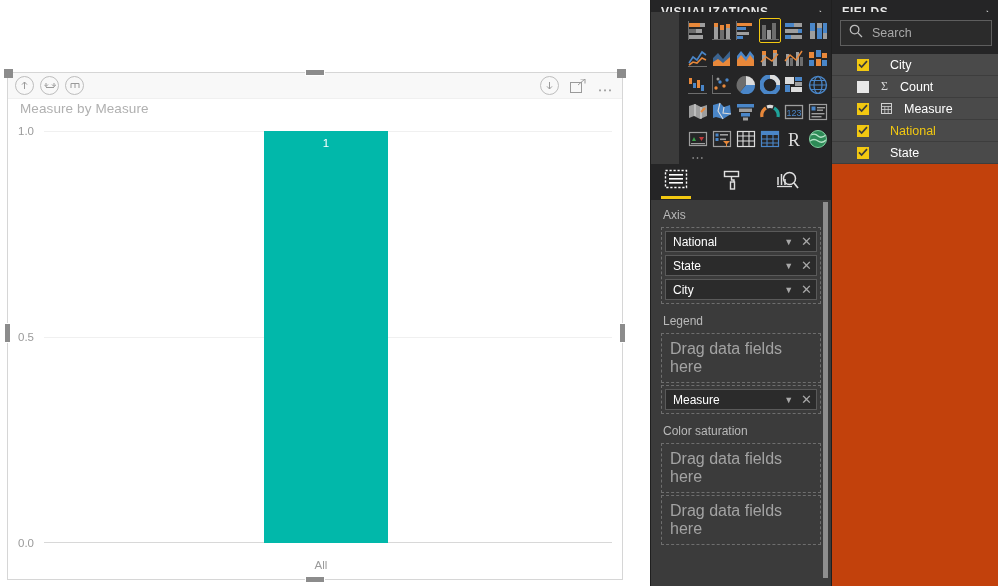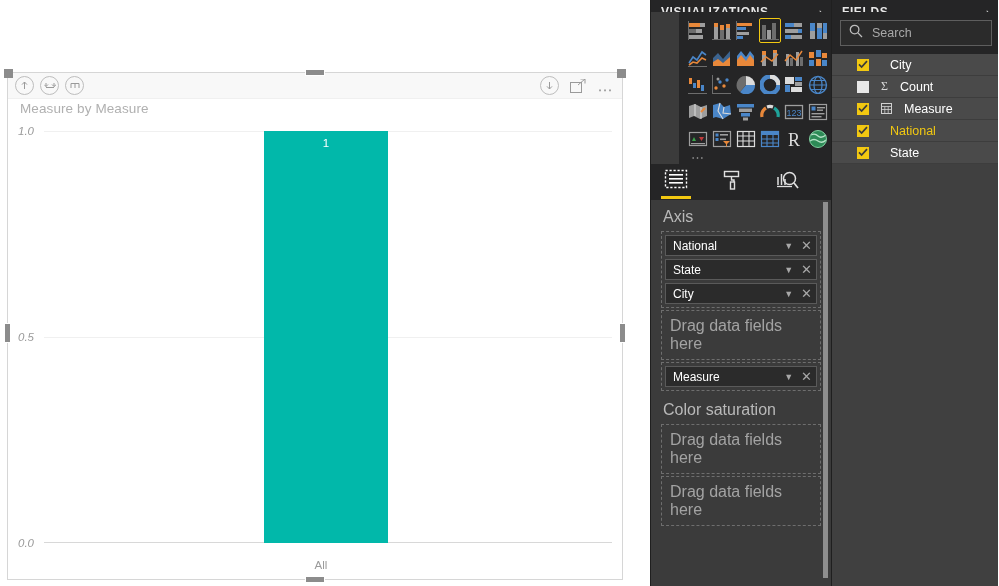--- a/index.html
+++ b/index.html
@@ -77,21 +77,20 @@
     position: absolute;
     left: 0; top: 50px;
     width: 614px; height: 456px;
   }
   .y-label {
     position: absolute;
     left: 10px;
     font-size: 11.5px;
     color: #9a9a9a;
     transform: translateY(-50%);
-    font-style: italic;
   }
   .gridline {
     position: absolute;
     left: 36px; right: 10px;
     height: 1px;
     background: #f0f0f0;
   }
   .axis-line {
     position: absolute;
     left: 36px; right: 10px;
@@ -205,21 +204,21 @@
   
   #wells {
     position: relative;
     background: #3b3b3b;
     height: 386px;
     padding: 0 10px 0 10px;
     overflow: hidden;
   }
   .well-label {
     color: #b9b9b9;
-    font-size: 16px;
+    font-size: 12px;
     padding: 8px 0 5px 2px;
   }
   .well-box {
     border: 1px dashed #6e6e6e;
     padding: 3px;
     margin-bottom: 2px;
   }
   .well-empty {
     border: 1px dashed #6e6e6e;
     color: #a3a3a3;
@@ -247,21 +246,21 @@
     position: absolute;
     right: 3px; top: 2px;
     width: 5px; height: 376px;
     background: #8e8e8e;
   }
 
   
   #fields-pane {
     width: 167px; height: 586px;
     flex: 0 0 167px;
-    background: #404040;
+    background: #c2410c;
     position: relative;
     border-left: 1px solid #1f1f1f;
   }
   #fields-search-wrap {
     background: #252526;
     padding: 8px 6px 8px 8px;
     height: 42px;
   }
   #fields-search {
     width: 100%;
@@ -694,20 +693,21 @@
               <span class="cname">State</span>
               <span class="chip-caret">▼</span>
               <span class="chip-x">✕</span>
             </div>
             <div class="field-chip">
               <span class="cname">City</span>
               <span class="chip-caret">▼</span>
               <span class="chip-x">✕</span>
             </div>
           </div>
+          <div class="well-label">Legend</div>
           <div class="well-empty">Drag data fields here</div>
           <div class="well-box">
             <div class="field-chip">
               <span class="cname">Measure</span>
               <span class="chip-caret">▼</span>
               <span class="chip-x">✕</span>
             </div>
           </div>
           <div class="well-label">Color saturation</div>
           <div class="well-empty">Drag data fields here</div>

